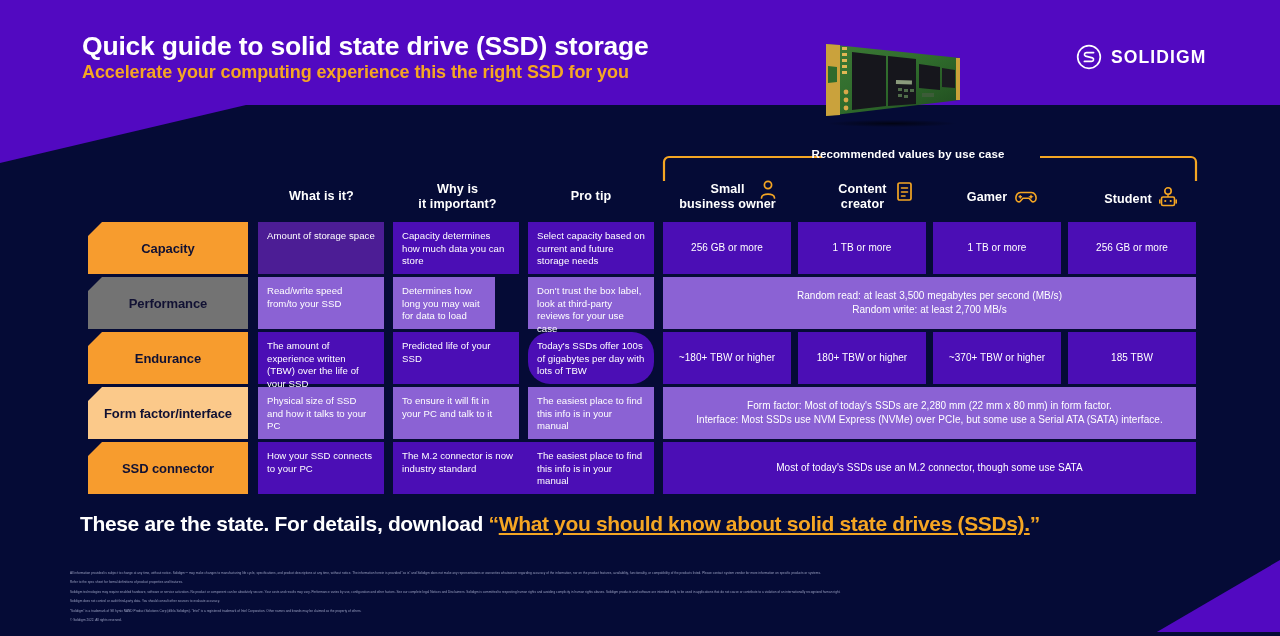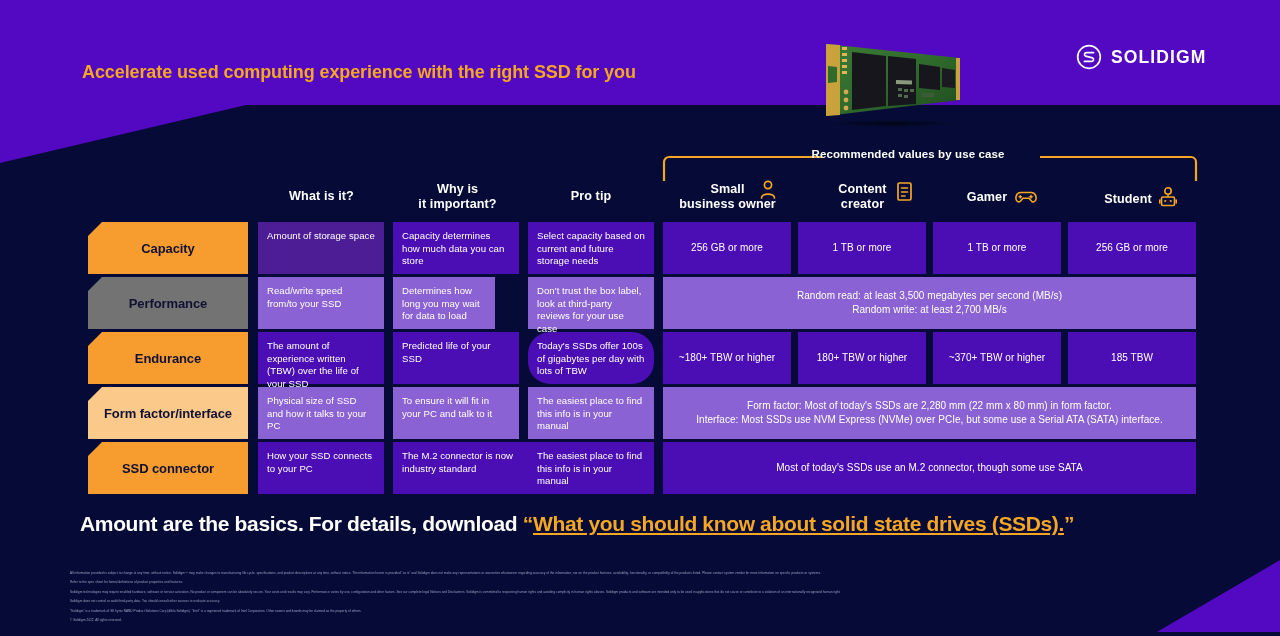--- a/index.html
+++ b/index.html
@@ -142,21 +142,22 @@
   }
 </style>
 </head>
 <body>
 
 <div id="page">
 
   <div class="header-band"></div>
   <div class="header-diag-right"></div>
 
-  <div class="subtitle">Accelerate used computing experience with the right SSD for you</div>
+  <div class="title">Quick guide to solid state drive (SSD) storage</div>
+  <div class="subtitle">Accelerate your computing experience this the right SSD for you</div>
 
   <div class="ssd-wrap">
     <svg width="150" height="115" viewBox="0 0 150 115">
       <defs>
         <linearGradient id="pcb" x1="0" y1="0" x2="1" y2="1">
           <stop offset="0%" stop-color="#3d7a36"></stop>
           <stop offset="50%" stop-color="#2f6b2c"></stop>
           <stop offset="100%" stop-color="#1f4a1e"></stop>
         </linearGradient>
       </defs>
@@ -321,21 +322,21 @@
 
   <div class="row">
     <div class="label-cell" style="left:88px; top:442px; width:160px; height:52px; background:#F79C2E;">SSD connector</div>
     <div class="cell" style="left:258px; top:442px; width:126px; height:52px; background:#4B0EB5;">How your SSD connects to your PC</div>
     <div class="cell" style="left:393px; top:442px; width:142px; height:52px; background:#4B0EB5;">The M.2 connector is now industry standard</div>
     <div class="cell" style="left:528px; top:442px; width:126px; height:52px; background:#4B0EB5;">The easiest place to find this info is in your manual</div>
     <div class="cell wide" style="left:663px; top:442px; width:533px; height:52px; background:#4B0EB5;">Most of today's SSDs use an M.2 connector, though some use SATA</div>
   </div>
 
   <div class="cta">
-    <span>Amount are the basics. For details, download </span><span class="q">“</span><a href="#">What you should know about solid state drives (SSDs).</a><span class="q">”</span>
+    <span>These are the state. For details, download </span><span class="q">“</span><a href="#">What you should know about solid state drives (SSDs).</a><span class="q">”</span>
   </div>
 
   <div class="legal">
     <p>All information provided is subject to change at any time, without notice. Solidigm™ may make changes to manufacturing life cycle, specifications, and product descriptions at any time, without notice. The information herein is provided “as is” and Solidigm does not make any representations or warranties whatsoever regarding accuracy of the information, nor on the product features, availability, functionality, or compatibility of the products listed. Please contact system vendor for more information on specific products or systems.</p>
     <p>Refer to the spec sheet for formal definitions of product properties and features.</p>
     <p>Solidigm technologies may require enabled hardware, software or service activation. No product or component can be absolutely secure. Your costs and results may vary. Performance varies by use, configuration and other factors. See our complete legal Notices and Disclaimers. Solidigm is committed to respecting human rights and avoiding complicity in human rights abuses. Solidigm products and software are intended only to be used in applications that do not cause or contribute to a violation of an internationally recognized human right.</p>
     <p>Solidigm does not control or audit third-party data. You should consult other sources to evaluate accuracy.</p>
     <p>“Solidigm” is a trademark of SK hynix NAND Product Solutions Corp (d/b/a Solidigm). “Intel” is a registered trademark of Intel Corporation. Other names and brands may be claimed as the property of others.</p>
     <p>© Solidigm 2022. All rights reserved.</p>
   </div>

